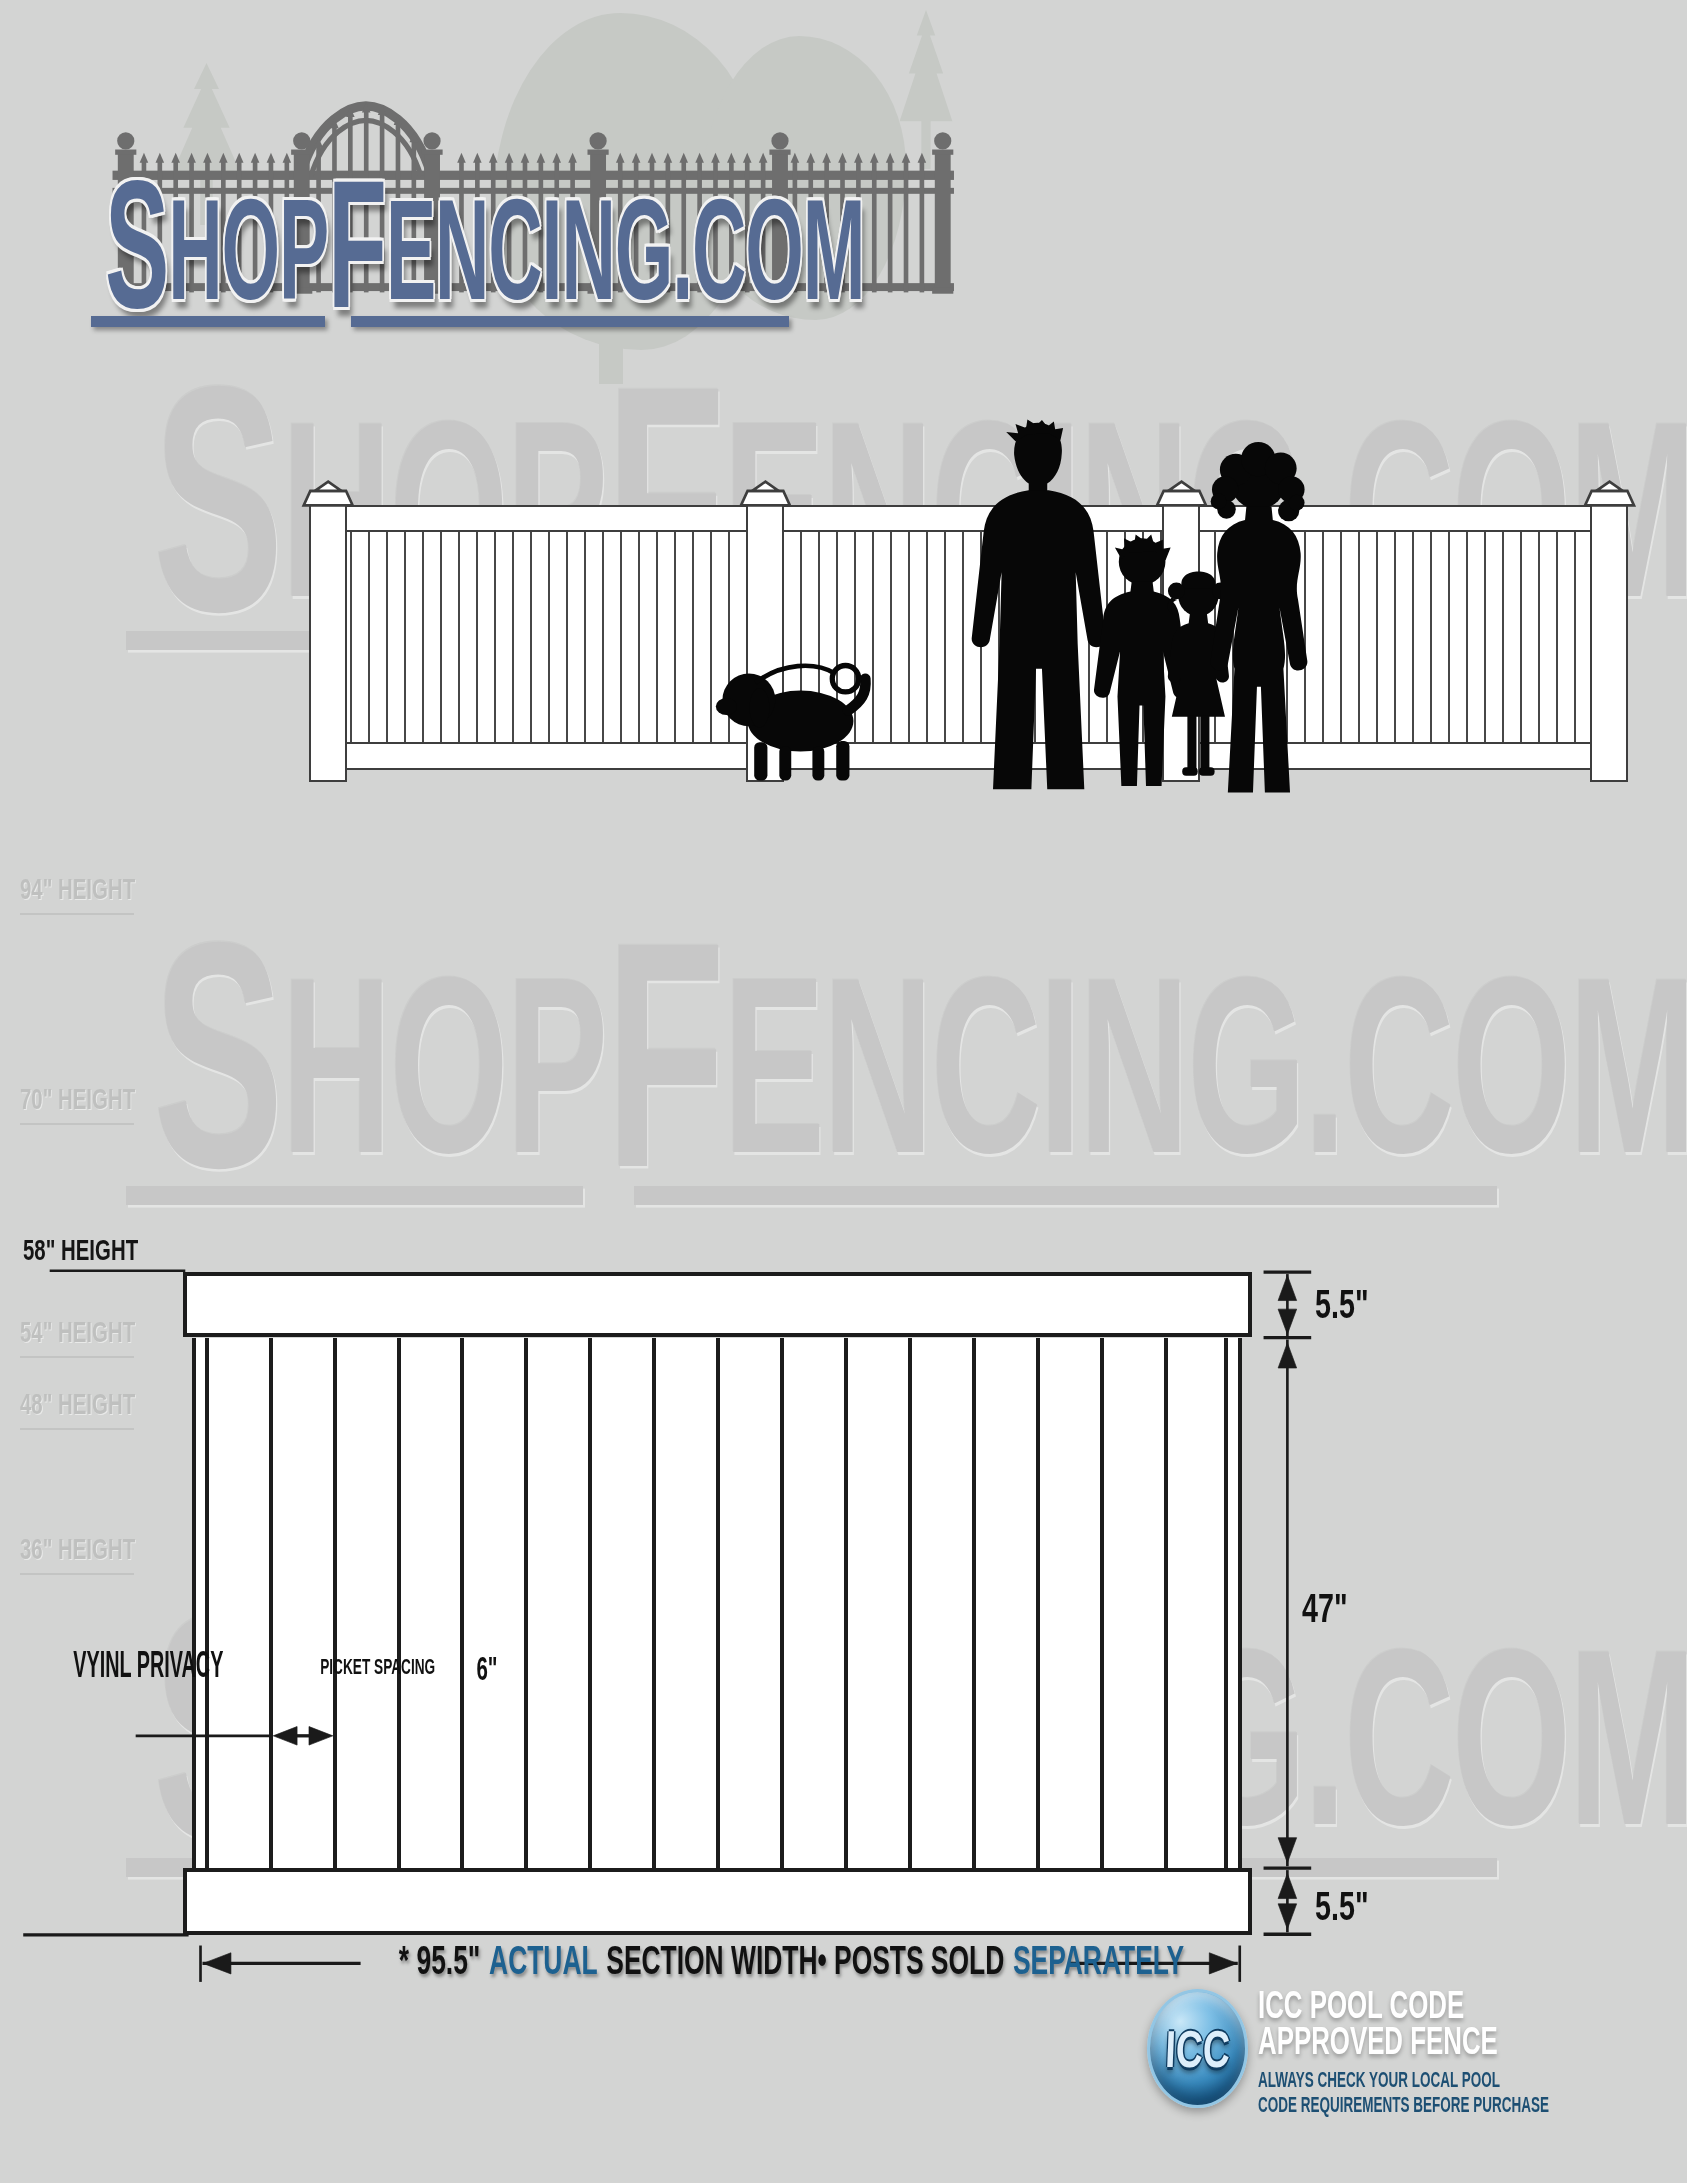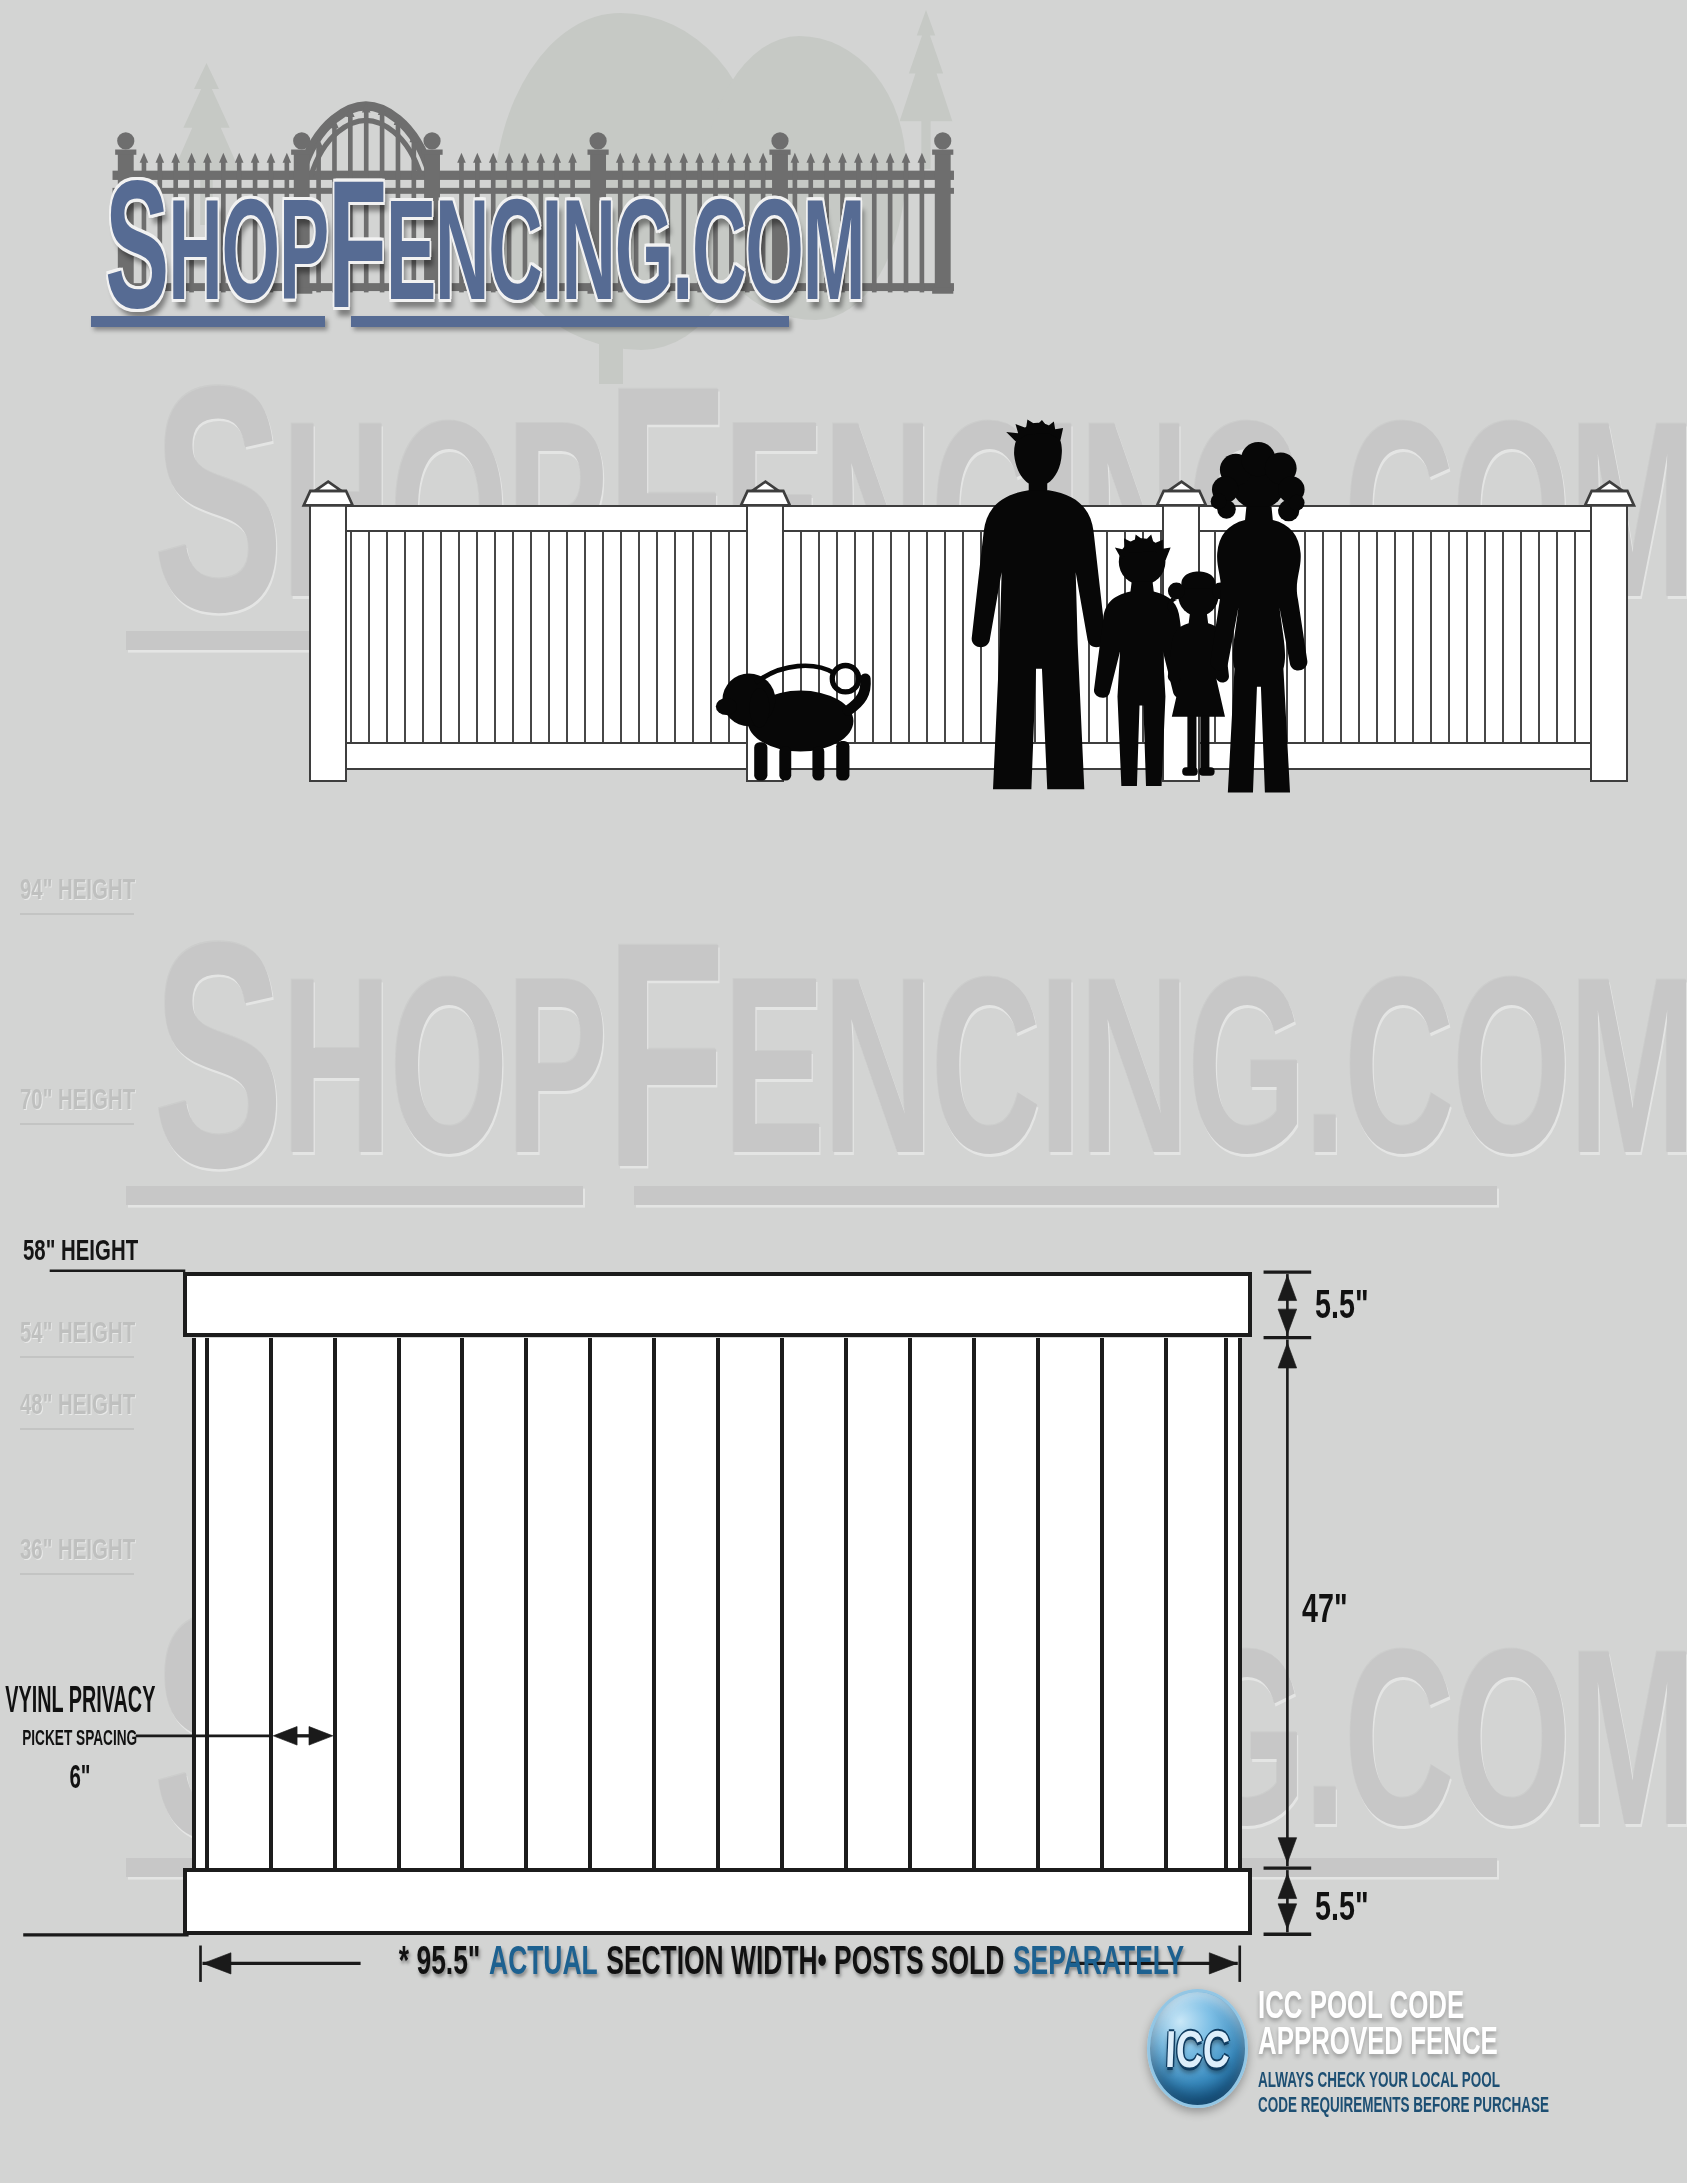--- a/index.html
+++ b/index.html
@@ -64,21 +64,21 @@
   .d-rail{position:absolute;background:#fff;border:4.6px solid #1c1c1c}
   .d-rail-top{left:183px;top:1272px;width:1069px;height:65px}
   .d-rail-bottom{left:183px;top:1868px;width:1069px;height:67px}
   #picket-area{position:absolute;left:192px;top:1338px;width:1050px;height:531px;background:#fff;
      border-left:4.6px solid #1c1c1c;border-right:4.6px solid #1c1c1c}
   .pline{position:absolute;top:0;bottom:0;width:4px;background:#1c1c1c}
 
   .dimlabel{position:absolute;font-weight:700;font-size:41px;color:#111;white-space:nowrap}
   .dimlabel .cond{display:inline-block;transform:scaleX(.7);transform-origin:0 50%}
 
-  .spacing{position:absolute;left:12px;top:1679px;width:136px;display:flex;flex-direction:column;align-items:center;color:#111;font-weight:700;text-align:center;white-space:nowrap}
+  .spacing{position:absolute;left:12px;top:1643px;width:136px;display:flex;flex-direction:row;align-items:center;color:#111;font-weight:700;text-align:center;white-space:nowrap}
   .spacing .t1{font-size:36px;transform:scaleX(.55)}
   .spacing .t2{font-size:22px;transform:scaleX(.62);margin-top:4px}
   .spacing .t3{font-size:33px;transform:scaleX(.62);margin-top:6.6px}
 
   .width-note{position:absolute;left:183px;top:1938px;width:1069px;text-align:center;white-space:nowrap;font-weight:700;font-size:40px;color:#111}
   .width-note .cond{display:inline-block;transform:scaleX(.66);transform-origin:50% 50%;text-shadow:2px 3.3px 4px rgba(0,0,0,.35)}
   .width-note .blue{color:var(--accent-blue)}
   .width-note span{margin:0 6.6px}
 
   

